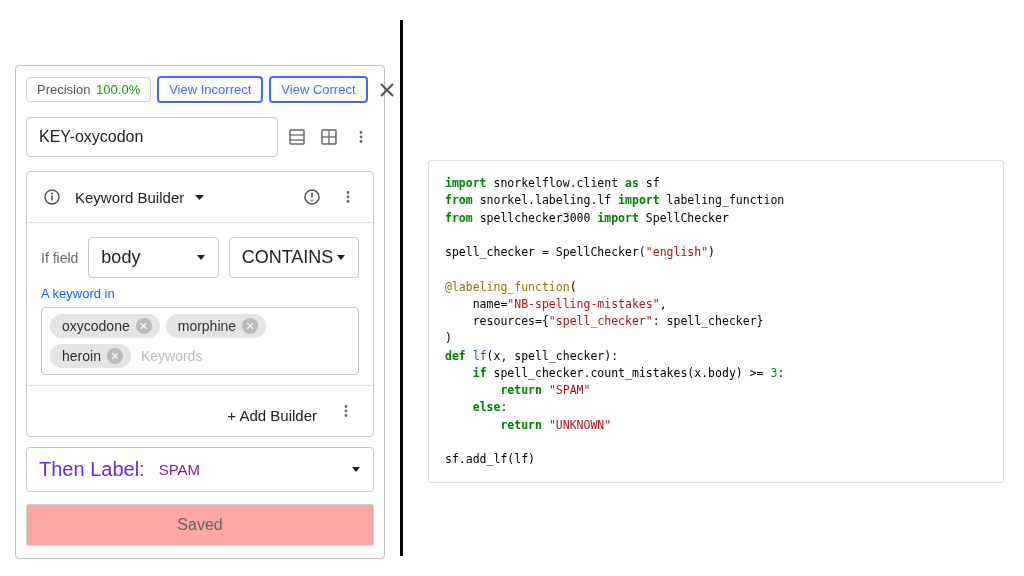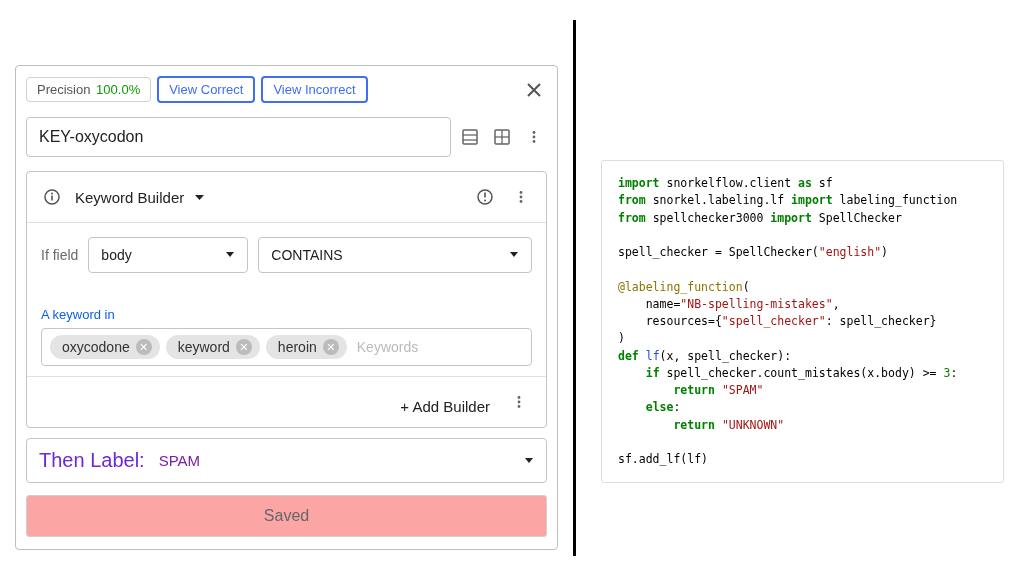--- a/index.html
+++ b/index.html
@@ -6,21 +6,21 @@
   body {
     width: 1024px;
     height: 576px;
     background: #fff;
     font-family: -apple-system, "Helvetica Neue", Arial, sans-serif;
     font-size: 14px;
     color: #222;
     display: flex;
   }
   .pane-left {
-    width: 573px;
+    width: 400px;
     padding: 65px 15px 20px 15px;
   }
   .vdiv {
     width: 3px;
     background: #000;
     margin: 20px 0;
   }
   .pane-right {
     flex: 1;
     padding: 160px 20px 20px 25px;
@@ -94,32 +94,32 @@
     font-weight: 500;
     color: #222;
     border-bottom: 1px solid #e0e0e0;
   }
   .builder-body { padding: 14px 14px 10px 14px; }
 
   .field-row {
     display: flex;
     align-items: center;
     gap: 10px;
-    margin-bottom: 26px;
+    margin-bottom: 0;
   }
   .muted-lbl { color: #6a6a6a; font-size: 14px; }
   .dropdown {
     flex: 1;
     display: flex;
     align-items: center;
     justify-content: space-between;
     border: 1px solid #c5c5c5;
     border-radius: 4px;
     padding: 9px 12px;
-    font-size: 14px;
+    font-size: 18px;
     cursor: pointer;
     background: #fff;
   }
   .dropdown .chev { color: #222; }
 
   .link-blue { color: #0b5fe5; font-size: 13px; margin: 8px 0 6px 0; display: inline-block; }
 
   .chips-box {
     border: 1px solid #c5c5c5;
     border-radius: 4px;
@@ -210,22 +210,22 @@
 <body>
 
 <div class="pane-left">
   <div class="card">
 
     <div class="top-row">
       <div class="metric">
         <span>Precision</span>
         <span class="val-green">100.0%</span>
       </div>
+      <button class="btn-blue">View Incorrect</button>
       <button class="btn-blue">View Correct</button>
-      <button class="btn-blue">View Incorrect</button>
       <span class="spacer"></span>
       <span class="icon-btn">
         <svg width="14" height="14" viewBox="0 0 14 14">
             <path d="M1 1 L13 13 M13 1 L1 13" stroke="#555" stroke-width="2" fill="none"></path>
           </svg>
       </span>
     </div>
 
     <div class="name-row">
       <input class="name-input" value="KEY-oxycodon" style="">
@@ -303,21 +303,21 @@
               </span>
           </div>
         </div>
         <a class="link-blue">A keyword in</a>
         <div class="chips-box">
           <span class="chip">
             <span>oxycodone</span>
             <span class="x">✕</span>
           </span>
           <span class="chip">
-            <span>keyword</span>
+            <span>morphine</span>
             <span class="x">✕</span>
           </span>
           <span class="chip">
             <span>heroin</span>
             <span class="x">✕</span>
           </span>
           <span class="chips-place">Keywords</span>
         </div>
       </div>
       <div class="addrow">

